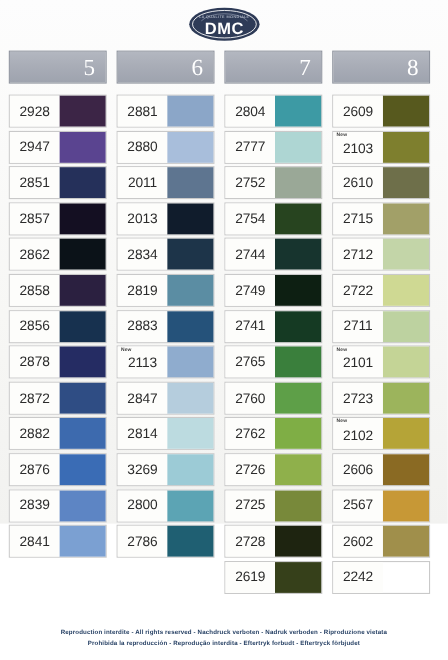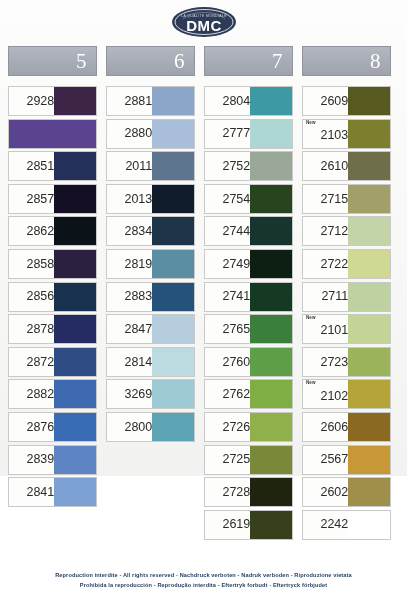--- a/index.html
+++ b/index.html
@@ -91,21 +91,21 @@
     border: 1px solid #c9c9c9;
     box-sizing: border-box;
     background: #ffffff;
   }
   .code-cell {
     width: 45px;
     flex: 0 0 45px;
     background: #fdfdfb;
     display: flex;
     align-items: center;
-    justify-content: flex-end;
+    justify-content: center;
     position: relative;
     box-sizing: border-box;
   }
   .code-text {
     font-family: "Liberation Sans", sans-serif;
     font-size: 12.5px;
     color: #2b2b2b;
     line-height: 1;
     letter-spacing: -0.1px;
   }
@@ -180,20 +180,23 @@
 
   <div id="grid">
       <div class="column">
         <div class="swatch-row">
           <div class="code-cell">
             <span class="code-text">2928</span>
           </div>
           <div class="color-cell" style="background: rgb(60, 37, 70);"></div>
         </div>
         <div class="swatch-row">
+          <div class="code-cell">
+            <span class="code-text">2947</span>
+          </div>
           <div class="color-cell" style="background: rgb(90, 68, 144);"></div>
         </div>
         <div class="swatch-row">
           <div class="code-cell">
             <span class="code-text">2851</span>
           </div>
           <div class="color-cell" style="background: rgb(37, 48, 90);"></div>
         </div>
         <div class="swatch-row">
           <div class="code-cell">
@@ -293,20 +296,27 @@
           </div>
           <div class="color-cell" style="background: rgb(91, 141, 163);"></div>
         </div>
         <div class="swatch-row">
           <div class="code-cell">
             <span class="code-text">2883</span>
           </div>
           <div class="color-cell" style="background: rgb(37, 82, 122);"></div>
         </div>
         <div class="swatch-row">
+          <div class="code-cell has-new">
+            <span class="new-badge">New</span>
+            <span class="code-text">2113</span>
+          </div>
+          <div class="color-cell" style="background: rgb(143, 172, 206);"></div>
+        </div>
+        <div class="swatch-row">
           <div class="code-cell">
             <span class="code-text">2847</span>
           </div>
           <div class="color-cell" style="background: rgb(181, 205, 221);"></div>
         </div>
         <div class="swatch-row">
           <div class="code-cell">
             <span class="code-text">2814</span>
           </div>
           <div class="color-cell" style="background: rgb(188, 219, 224);"></div>
@@ -315,20 +325,26 @@
           <div class="code-cell">
             <span class="code-text">3269</span>
           </div>
           <div class="color-cell" style="background: rgb(156, 203, 214);"></div>
         </div>
         <div class="swatch-row">
           <div class="code-cell">
             <span class="code-text">2800</span>
           </div>
           <div class="color-cell" style="background: rgb(92, 164, 180);"></div>
+        </div>
+        <div class="swatch-row">
+          <div class="code-cell">
+            <span class="code-text">2786</span>
+          </div>
+          <div class="color-cell" style="background: rgb(31, 95, 114);"></div>
         </div>
       </div>
       <div class="column">
         <div class="swatch-row">
           <div class="code-cell">
             <span class="code-text">2804</span>
           </div>
           <div class="color-cell" style="background: rgb(61, 154, 164);"></div>
         </div>
         <div class="swatch-row">

